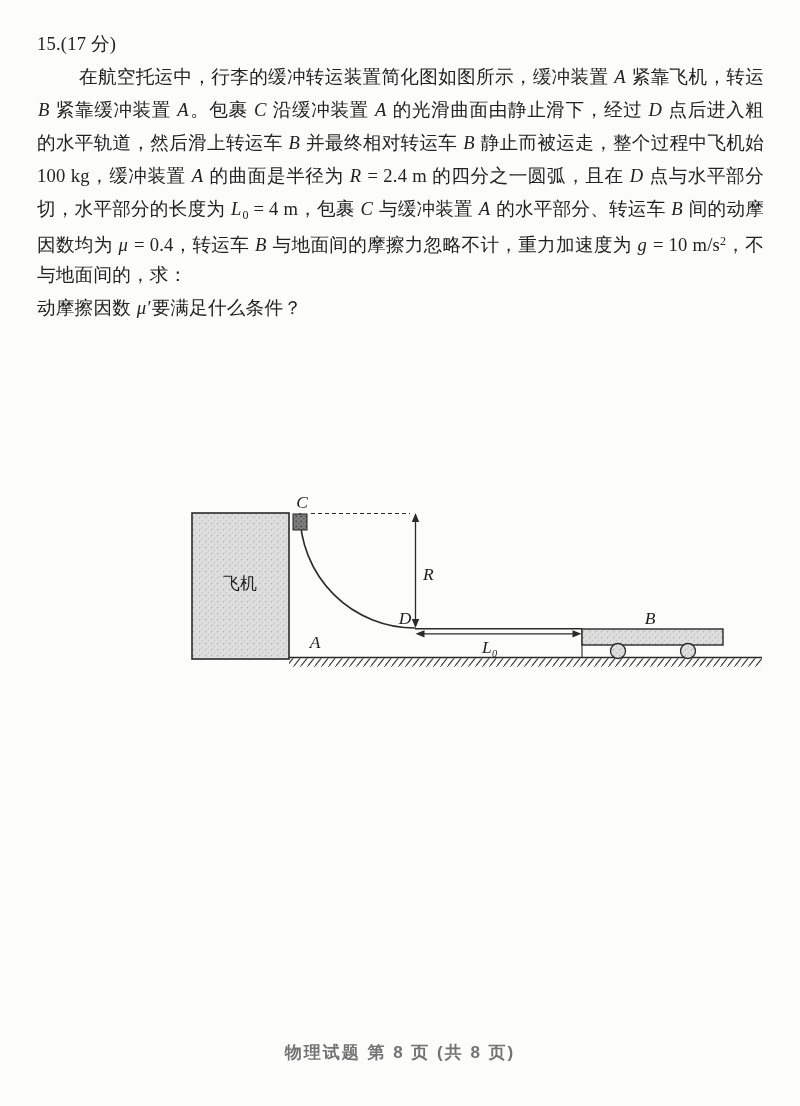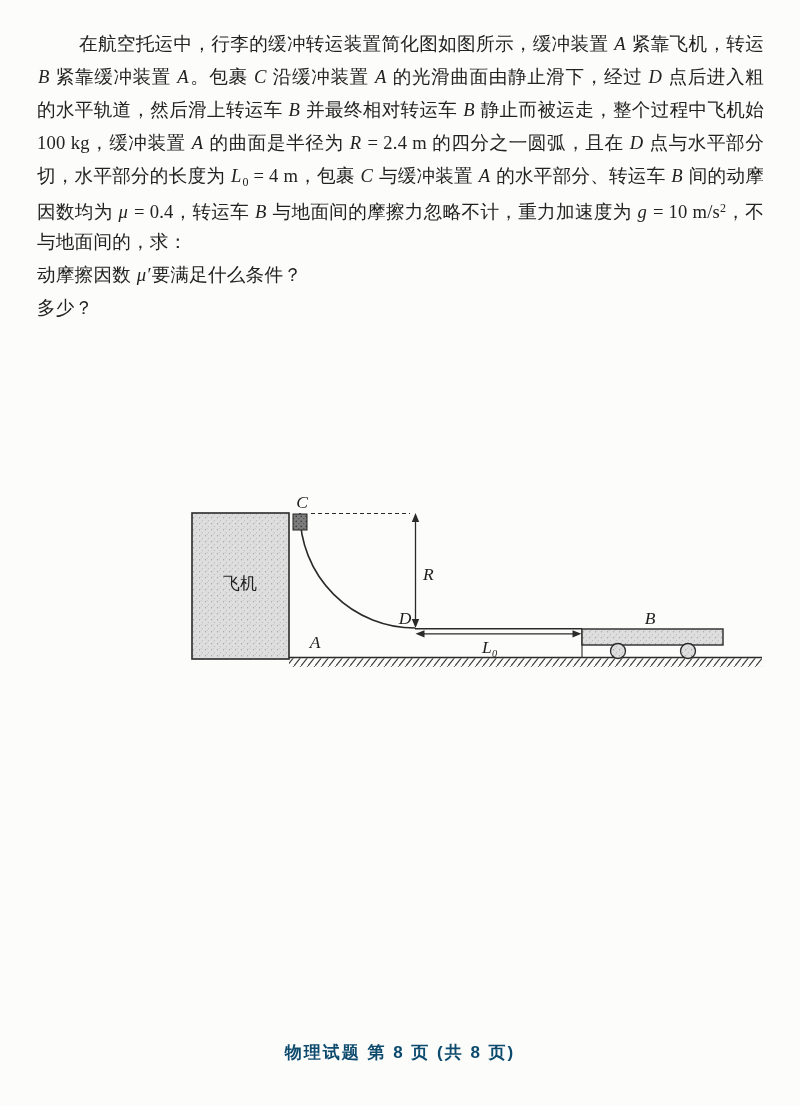--- a/index.html
+++ b/index.html
@@ -24,38 +24,38 @@
   .line.plain{text-align:left;text-align-last:left;}
   .line.indent{padding-left:42px;}
   .line i{font-style:italic;padding:0 1px;}
   .line sub{font-size:12px;vertical-align:-4px;}
   .line sup{font-size:12px;vertical-align:6px;}
   .figure{position:absolute;left:0;top:0;}
   .footer{
     position:absolute;left:0;top:1041px;width:100%;
     text-align:center;
     font-family:"Liberation Sans","DejaVu Sans",sans-serif;
-    font-weight:bold;font-size:17px;letter-spacing:2px;color:#0c4a6e;
+    font-weight:bold;font-size:17px;letter-spacing:2px;color:#737373;
   }
 </style>
 </head>
 <body>
 
 <div class="page">
 
   <div class="textblock">
+    <div class="line plain">15.(17 分)</div>
     <div class="line indent">在航空托运中，行李的缓冲转运装置简化图如图所示，缓冲装置 <i>A</i> 紧靠飞机，转运车</div>
     <div class="line"><i>B</i> 紧靠缓冲装置 <i>A</i>。包裹 <i>C</i> 沿缓冲装置 <i>A</i> 的光滑曲面由静止滑下，经过 <i>D</i> 点后进入粗糙</div>
     <div class="line">的水平轨道，然后滑上转运车 <i>B</i> 并最终相对转运车 <i>B</i> 静止而被运走，整个过程中飞机始终</div>
     <div class="line">100 kg，缓冲装置 <i>A</i> 的曲面是半径为 <i>R</i> = 2.4 m 的四分之一圆弧，且在 <i>D</i> 点与水平部分相</div>
     <div class="line">切，水平部分的长度为 <i>L</i><sub>0</sub> = 4 m，包裹 <i>C</i> 与缓冲装置 <i>A</i> 的水平部分、转运车 <i>B</i> 间的动摩擦</div>
     <div class="line">因数均为 <i>μ</i> = 0.4，转运车 <i>B</i> 与地面间的摩擦力忽略不计，重力加速度为 <i>g</i> = 10 m/s<sup>2</sup>，不计</div>
     <div class="line plain">与地面间的，求：</div>
     <div class="line plain">动摩擦因数 <i>μ</i>′要满足什么条件？</div>
-    <div class="line plain">多少？</div>
   </div>
 
   <svg class="figure" width="800" height="1106" viewBox="0 0 800 1106">
     <defs>
       <pattern id="stip" width="6" height="6" patternUnits="userSpaceOnUse">
         <rect width="6" height="6" fill="#dedede"></rect>
         <circle cx="1.5" cy="1.8" r="0.7" fill="#a6a6a6"></circle>
         <circle cx="4.4" cy="4.6" r="0.6" fill="#b6b6b6"></circle>
         <circle cx="3.2" cy="0.6" r="0.5" fill="#bdbdbd"></circle>
       </pattern>

